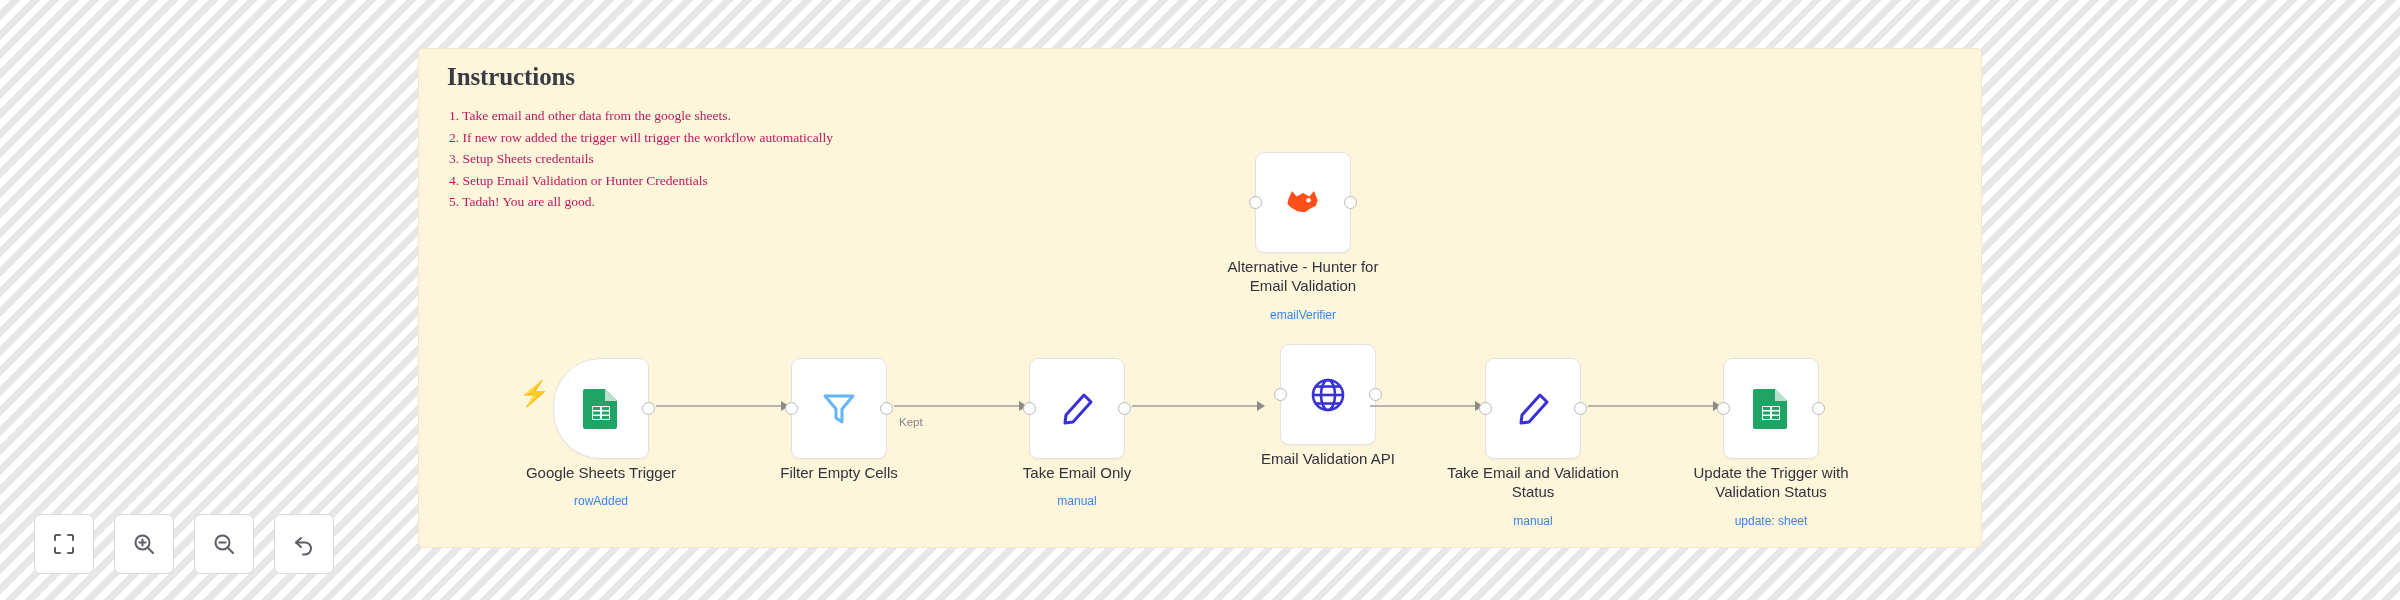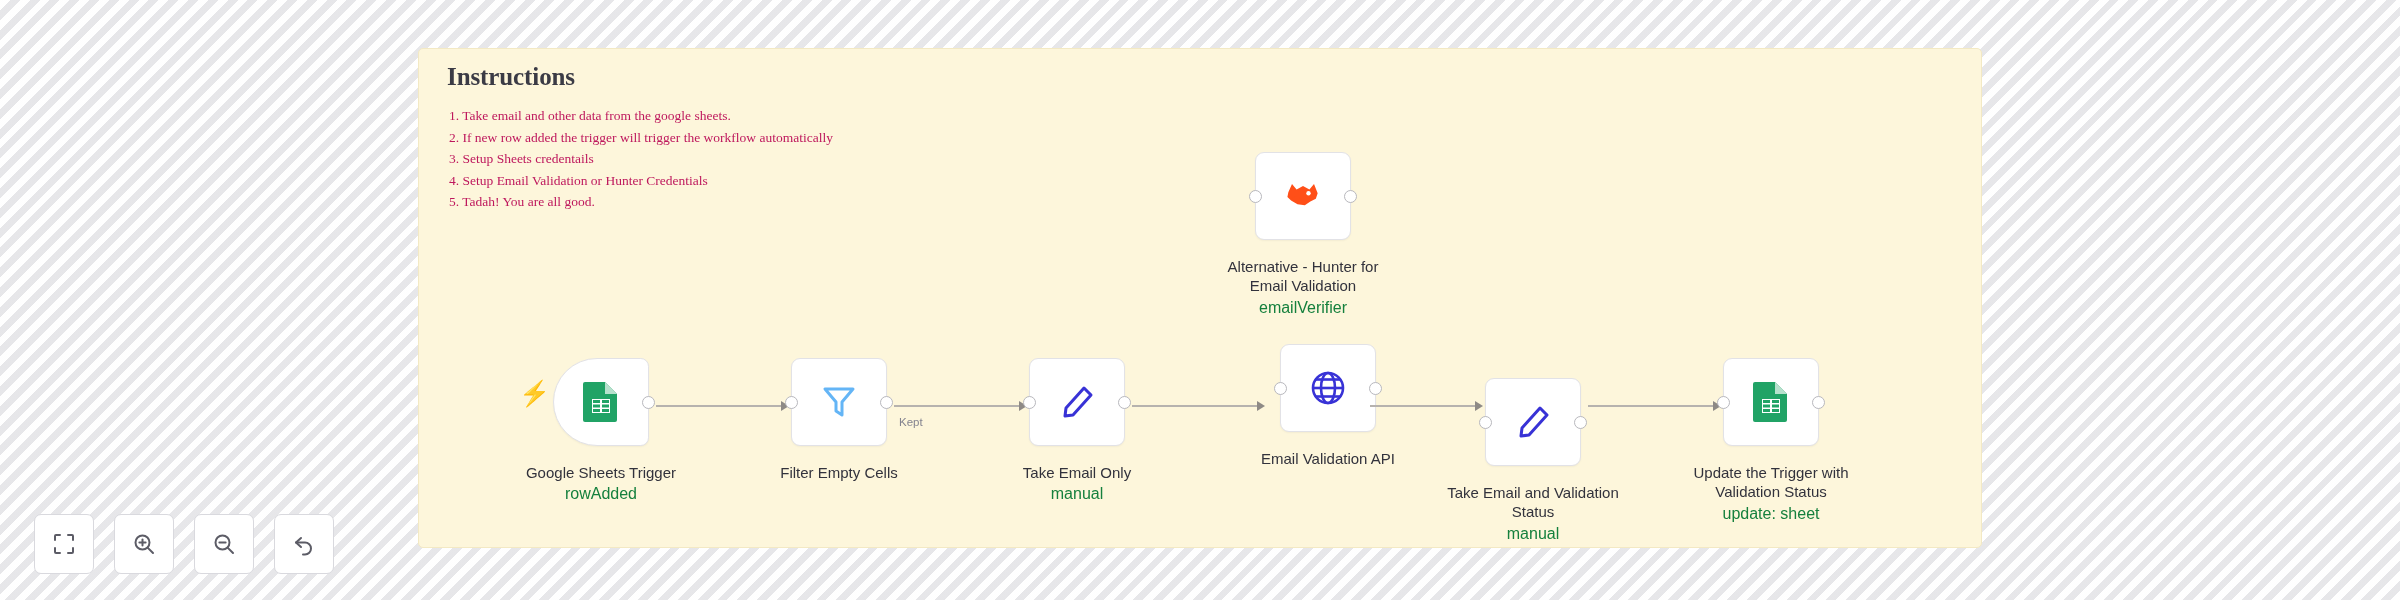--- a/index.html
+++ b/index.html
@@ -61,21 +61,21 @@
     font-size: 13.5px;
     line-height: 21.5px;
     color: #be185d;
     white-space: nowrap;
   }
 
   
   .node {
     position: absolute;
     width: 96px;
-    height: 88px;
+    height: 101px;
     background: #ffffff;
     border: 1px solid #e2e2e6;
     border-radius: 9px;
     box-sizing: border-box;
     display: flex;
     align-items: center;
     justify-content: center;
     box-shadow: 0 1px 2px rgba(0,0,0,0.045);
   }
 
@@ -103,22 +103,23 @@
     color: #32323c;
     white-space: normal;
   }
 
   .node-sub {
     position: absolute;
     left: 50%;
     transform: translateX(-50%);
     width: 190px;
     text-align: center;
-    font-size: 16px;
-    color: #15803d;
+    font-size: 12px;
+    color: #3b82f6;
+    margin-top: 9px;
   }
 
   .node-sub.one-line { top: 126px; }
   .node-sub.two-line { top: 146px; }
 
   
   .port {
     position: absolute;
     width: 13px;
     height: 13px;
@@ -282,21 +283,21 @@
       </svg>
     </div>
     <div class="port in"></div>
     <div class="port out"></div>
     <div class="node-label">Email Validation API</div>
   </div>
 
   <div class="conn" style="left:1370px; top:405px; width:105px;"></div>
   <div class="arrow" style="left:1475px; top:406px;"></div>
 
-  <div class="node" style="left:1485px; top:378px;align-items:center;">
+  <div class="node" style="left:1485px; top:358px;align-items:center;">
     <div class="node-icon">
       <svg width="40" height="40" viewBox="0 0 40 40" aria-hidden="true">
         <path d="M27 6 L34 13 L16 33 L8 34 L9 26 Z" fill="none" stroke="#3832d6" stroke-width="3" stroke-linejoin="round" stroke-linecap="round"></path>
       </svg>
     </div>
     <div class="port in"></div>
     <div class="port out"></div>
     <div class="node-label">Take Email and Validation Status</div>
     <div class="node-sub two-line">manual</div>
   </div>

